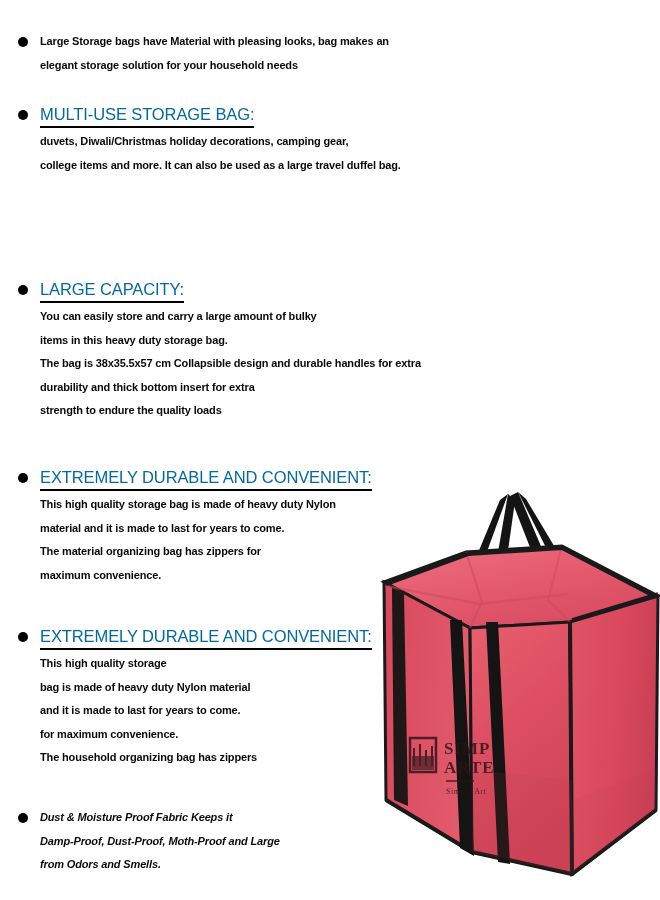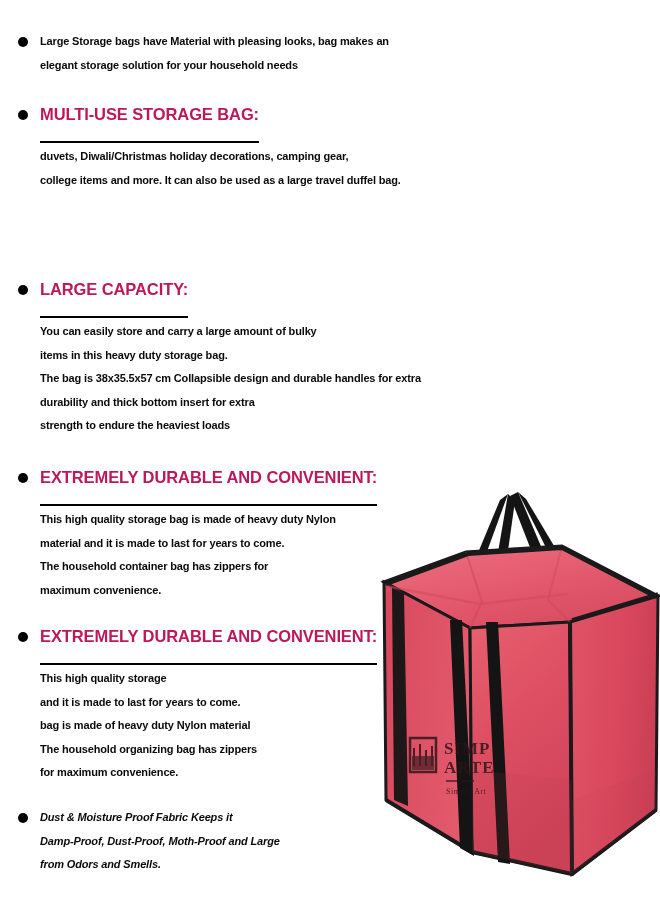--- a/index.html
+++ b/index.html
@@ -46,27 +46,27 @@
     left: 2px;
     top: 7px;
     width: 10px;
     height: 10px;
     border-radius: 50%;
     background: #000000;
   }
   .bullet-heading {
     display: inline-block;
     font-size: 16.5px;
-    font-weight: bold;
+    font-weight: normal;
     font-stretch: condensed;
-    color: #be185d;
+    color: #0369a1;
     line-height: 22px;
     letter-spacing: -0.1px;
     border-bottom: 2px solid #000000;
-    padding-bottom: 16px;
+    padding-bottom: 1px;
     margin-bottom: 2px;
     white-space: nowrap;
   }
   .bullet-line {
     font-size: 11px;
     font-weight: bold;
     font-stretch: condensed;
     color: #0a0a0a;
     line-height: 23.5px;
     letter-spacing: -0.15px;
@@ -170,40 +170,40 @@
       <div class="bullet-line">college items and more. It can also be used as a large travel duffel bag.</div>
     </li>
 
     <li class="bullet-item" style="position:absolute; left:8px; top:278px;">
       <span class="bullet-dot"></span>
       <div><span class="bullet-heading">LARGE CAPACITY:</span></div>
       <div class="bullet-line">You can easily store and carry a large amount of bulky</div>
       <div class="bullet-line">items in this heavy duty storage bag.</div>
       <div class="bullet-line">The bag is 38x35.5x57 cm Collapsible design and durable handles for extra</div>
       <div class="bullet-line">durability and thick bottom insert for extra</div>
-      <div class="bullet-line">strength to endure the heaviest loads</div>
+      <div class="bullet-line">strength to endure the quality loads</div>
     </li>
 
     <li class="bullet-item" style="position:absolute; left:8px; top:466px;">
       <span class="bullet-dot"></span>
       <div><span class="bullet-heading">EXTREMELY DURABLE AND CONVENIENT:</span></div>
       <div class="bullet-line">This high quality storage bag is made of heavy duty Nylon</div>
       <div class="bullet-line">material and it is made to last for years to come.</div>
-      <div class="bullet-line">The household container bag has zippers for</div>
+      <div class="bullet-line">The material organizing bag has zippers for</div>
       <div class="bullet-line">maximum convenience.</div>
     </li>
 
     <li class="bullet-item" style="position:absolute; left:8px; top:625px;">
       <span class="bullet-dot"></span>
       <div><span class="bullet-heading">EXTREMELY DURABLE AND CONVENIENT:</span></div>
       <div class="bullet-line">This high quality storage</div>
+      <div class="bullet-line">bag is made of heavy duty Nylon material</div>
       <div class="bullet-line">and it is made to last for years to come.</div>
-      <div class="bullet-line">bag is made of heavy duty Nylon material</div>
+      <div class="bullet-line">for maximum convenience.</div>
       <div class="bullet-line">The household organizing bag has zippers</div>
-      <div class="bullet-line">for maximum convenience.</div>
     </li>
 
     <li class="bullet-item" style="position:absolute; left:8px; top:806px;font-style:italic;">
       <span class="bullet-dot"></span>
       <div class="bullet-line">Dust &amp; Moisture Proof Fabric Keeps it</div>
       <div class="bullet-line">Damp-Proof, Dust-Proof, Moth-Proof and Large</div>
       <div class="bullet-line">from Odors and Smells.</div>
     </li>
 
   </ul>

